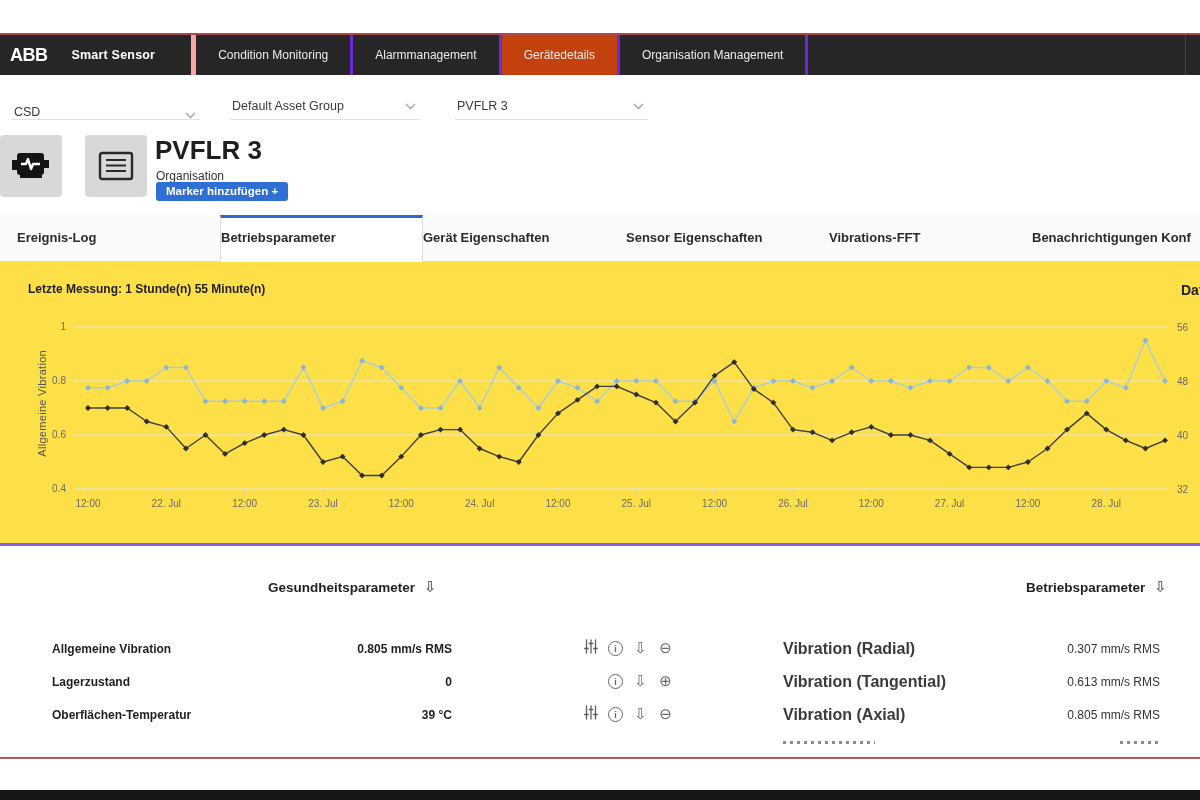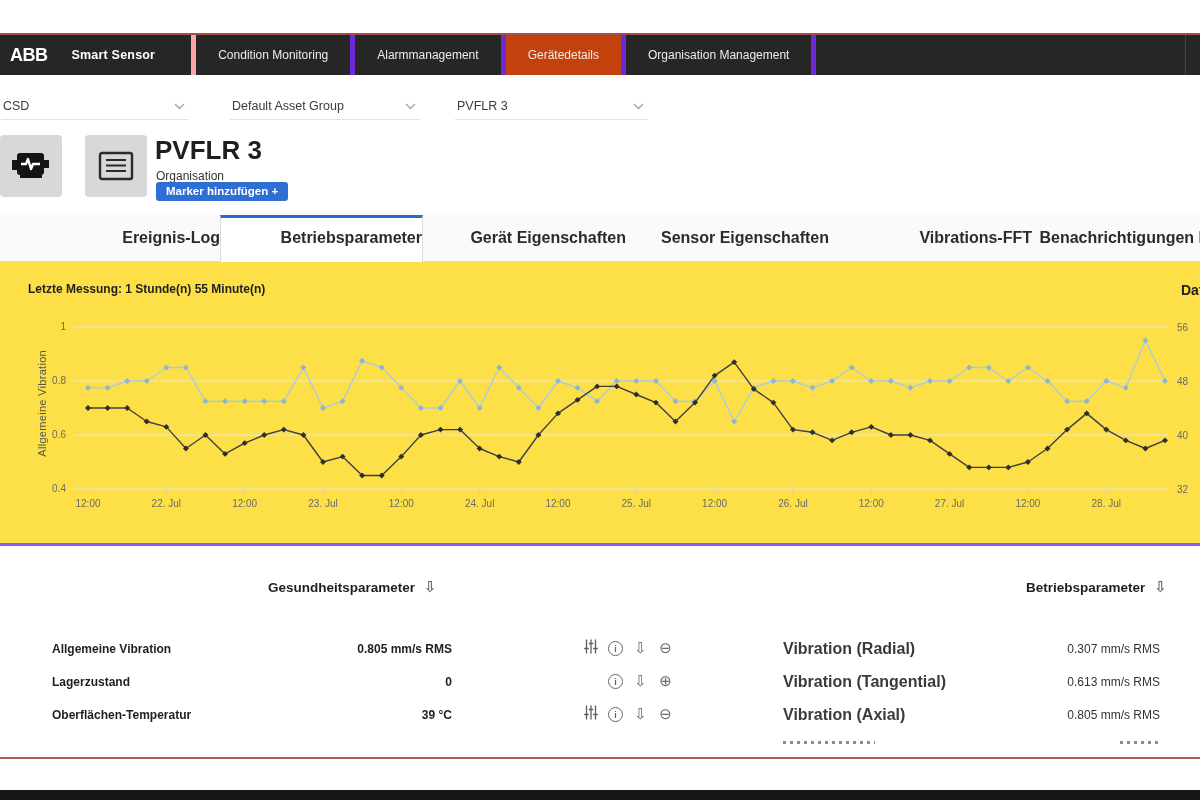--- a/index.html
+++ b/index.html
@@ -10,42 +10,42 @@
   .red-line{position:absolute;left:0;width:100%;height:2px;background:#a94c49;}
   #red-line-top{top:33px;}
   #red-line-bottom{top:757px;height:2px;background:#b05c58;}
   #bottom-bar{position:absolute;top:790px;left:0;width:100%;height:10px;background:#161616;}
 
   
   #navbar{position:absolute;top:35px;left:0;width:100%;height:40px;background:#262626;display:flex;align-items:stretch;color:#fff;}
   .logo-block{display:flex;align-items:center;padding:0 36px 0 10px;border-right:5px solid #fca5a5;gap:12px;}
   .abb-logo{font-weight:bold;font-size:18px;letter-spacing:-.5px;margin-right:12px;}
   .product-name{font-size:12.5px;font-weight:bold;letter-spacing:.2px;}
-  .nav-item{line-height:40px;padding:0 22px;font-size:12px;color:#ececec;border-right:5px solid #6d28d9;white-space:nowrap;}
+  .nav-item{line-height:40px;padding:0 22px;font-size:12px;color:#ececec;border-right:3px solid #6d28d9;white-space:nowrap;}
   .nav-item.active{background:#c2410c;}
   .nav-right-sep{margin-left:auto;border-left:1px solid #454545;width:14px;height:100%;}
 
   
   #filter-row{position:absolute;top:75px;left:0;width:100%;height:55px;background:#fff;}
   .filter{position:absolute;top:18px;height:26px;border-bottom:1px solid #e2e2e2;display:flex;justify-content:space-between;align-items:center;font-size:12.5px;color:#3a3a3a;}
   .filter-value{padding-left:2px;}
   .chevron{display:flex;align-items:center;padding-right:4px;}
 
   
   #asset-header{position:absolute;top:130px;left:0;width:100%;height:85px;background:#fff;}
   .icon-btn{position:absolute;top:5px;width:62px;height:62px;background:#d8d8d8;border-radius:4px;display:flex;align-items:center;justify-content:center;}
   #asset-type-btn{left:0;}
   #asset-notes-btn{left:85px;}
   #asset-title{position:absolute;left:155px;top:5px;font-size:26px;font-weight:bold;color:#1f1f1f;}
   #asset-subtitle{position:absolute;left:156px;top:39px;font-size:12px;color:#333;}
   #marker-btn{position:absolute;left:156px;top:52px;background:#2f6fd3;color:#fff;font-size:11.5px;font-weight:bold;padding:3px 10px 4px;border-radius:3px;border:none;}
 
   
   #tab-strip{position:absolute;top:215px;left:0;width:100%;height:47px;background:#fafafa;border-bottom:1px solid #dcdcdc;display:flex;padding-left:17px;box-sizing:border-box;}
-  .tab{flex:none;width:203px;height:46px;line-height:46px;text-align:right;font-size:16px;font-weight:bold;color:#2b2b2b;white-space:nowrap;box-sizing:border-box;}
+  .tab{flex:none;width:203px;height:46px;line-height:46px;text-align:left;font-size:13px;font-weight:bold;color:#2b2b2b;white-space:nowrap;box-sizing:border-box;}
   .tab.active{height:47px;margin-bottom:-1px;background:#fff;border:1px solid #dcdcdc;border-top:3px solid #2a6bd2;border-bottom:none;line-height:40px;z-index:1;}
 
   
   #chart-band{position:absolute;top:262px;left:0;width:100%;height:284px;background:#fde047;border-bottom:3px solid #8b5cf6;box-sizing:border-box;}
   #last-measure{position:absolute;left:28px;top:20px;font-size:12px;font-weight:bold;color:#1f1f1f;}
   #chart-right-label{position:absolute;left:1181px;top:20px;font-size:14px;font-weight:bold;color:#222;white-space:nowrap;}
   .y-axis-title{position:absolute;left:36px;top:88px;writing-mode:vertical-rl;transform:rotate(180deg);font-size:11px;color:#555;letter-spacing:.3px;}
   #chart-svg{position:absolute;left:0;top:38px;}
 
   
@@ -85,21 +85,21 @@
     <nav id="nav-menu" data-interactable="false" style="display:flex;">
         <div data-interactable="true" class="nav-item">Condition Monitoring</div>
         <div data-interactable="true" class="nav-item">Alarmmanagement</div>
         <div data-interactable="true" class="nav-item active">Gerätedetails</div>
         <div data-interactable="true" class="nav-item">Organisation Management</div>
       </nav>
     <div class="nav-right-sep" data-interactable="false"></div>
   </header>
 
   <div id="filter-row" data-interactable="false">
-      <div data-interactable="true" class="filter" style="left: 1px; width: 188px;">
+      <div data-interactable="true" class="filter" style="left: 12px; width: 188px; align-items: flex-end;">
         <span data-interactable="false" class="filter-value">CSD</span>
         <span data-interactable="false" class="chevron">
           <svg width="11" height="7" viewBox="0 0 11 7">
             <polyline points="1,1 5.5,5.5 10,1" fill="none" stroke="#a3a3a3" stroke-width="1.3"></polyline>
           </svg>
         </span>
       </div>
       <div data-interactable="true" class="filter" style="left: 230px; width: 190px;">
         <span data-interactable="false" class="filter-value">Default Asset Group</span>
         <span data-interactable="false" class="chevron">

